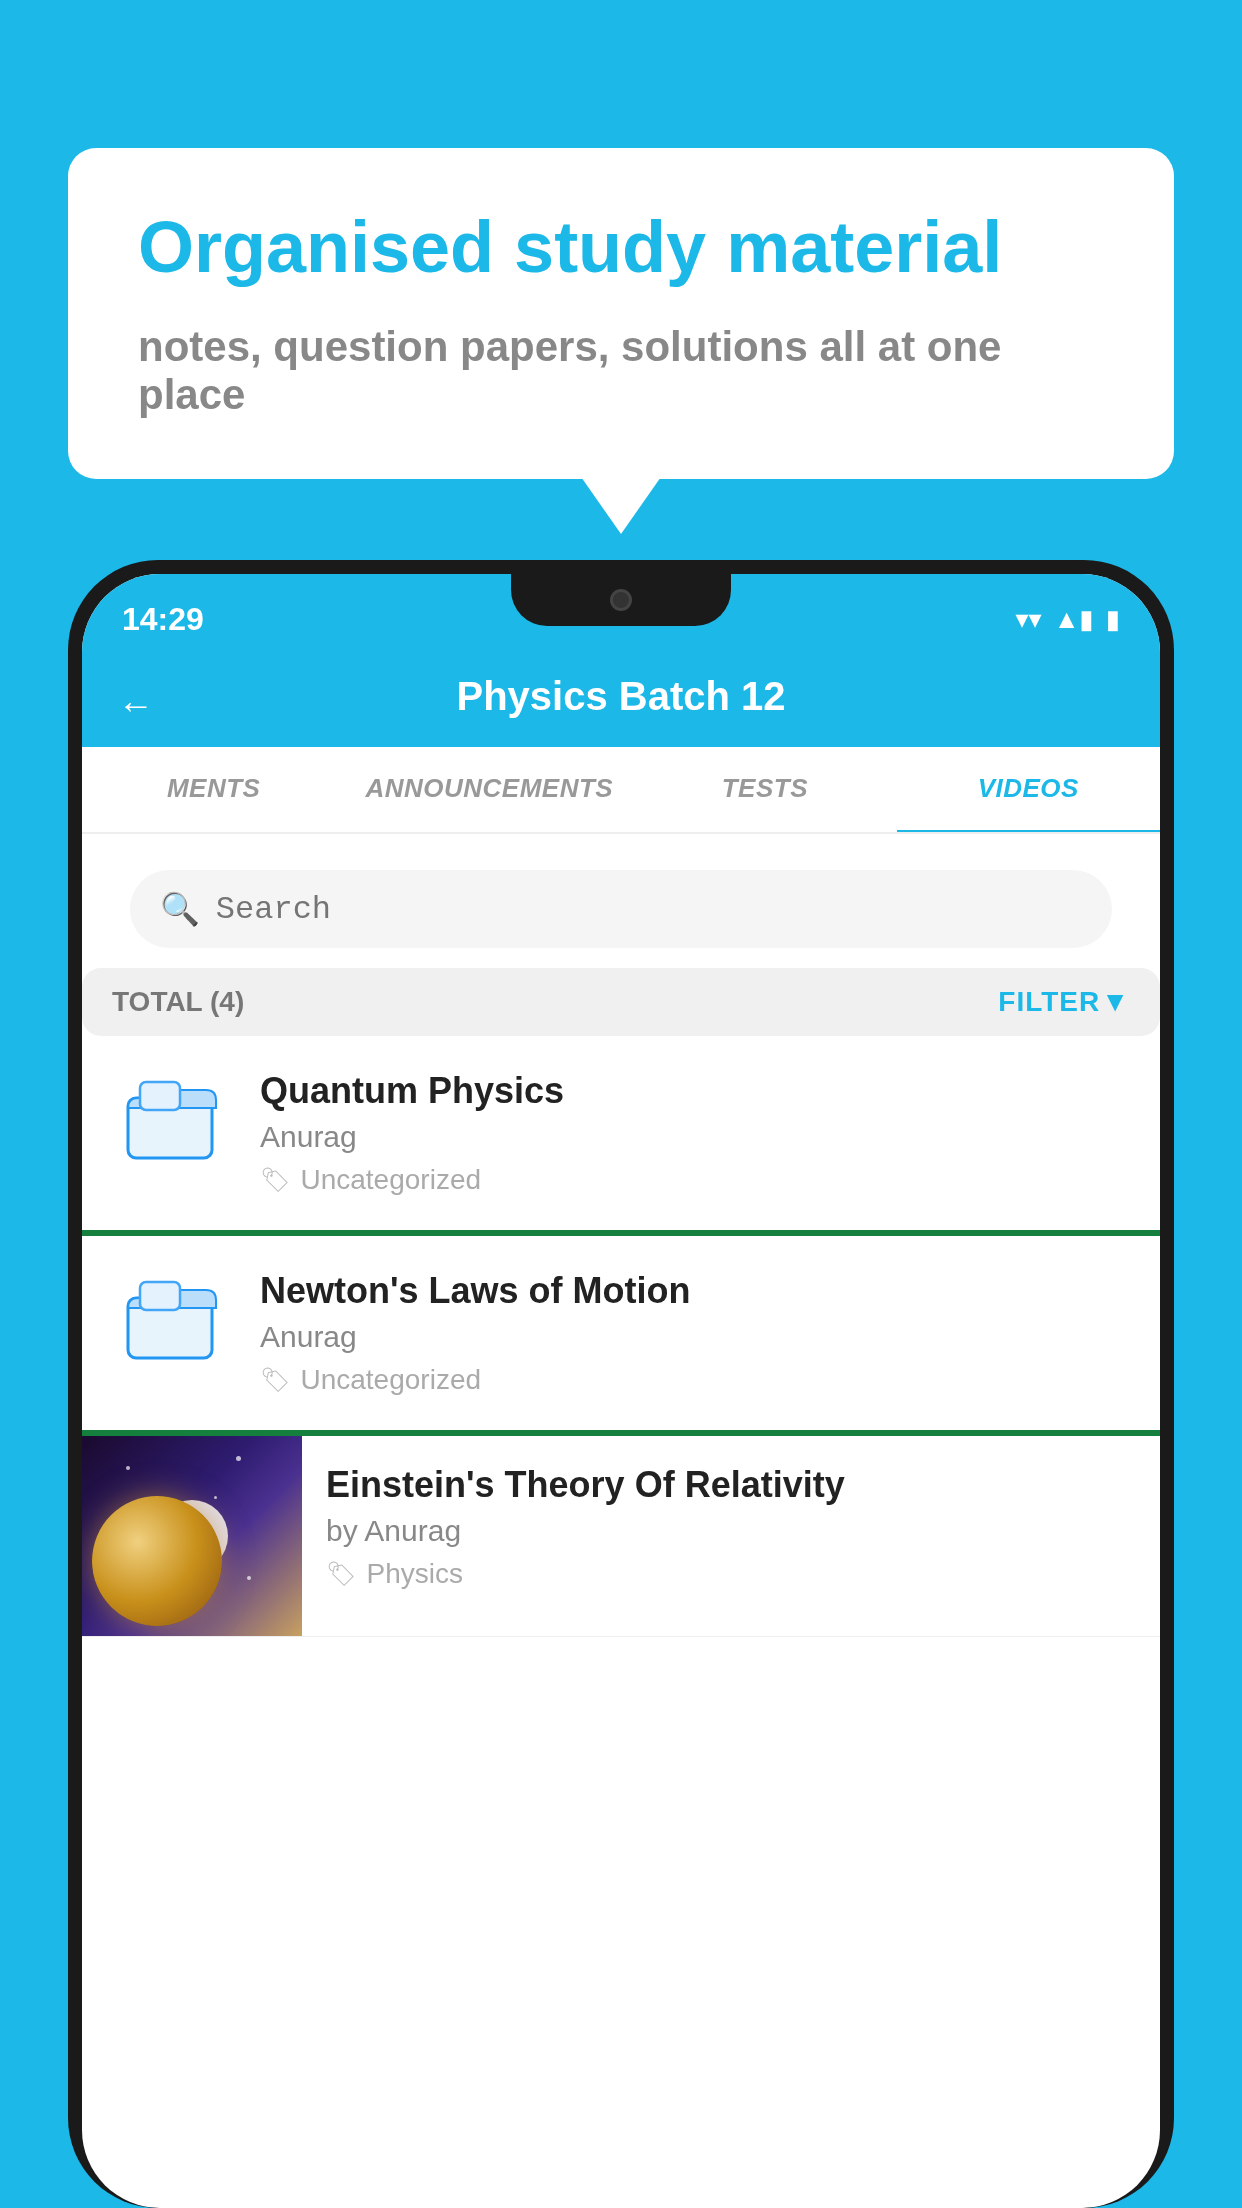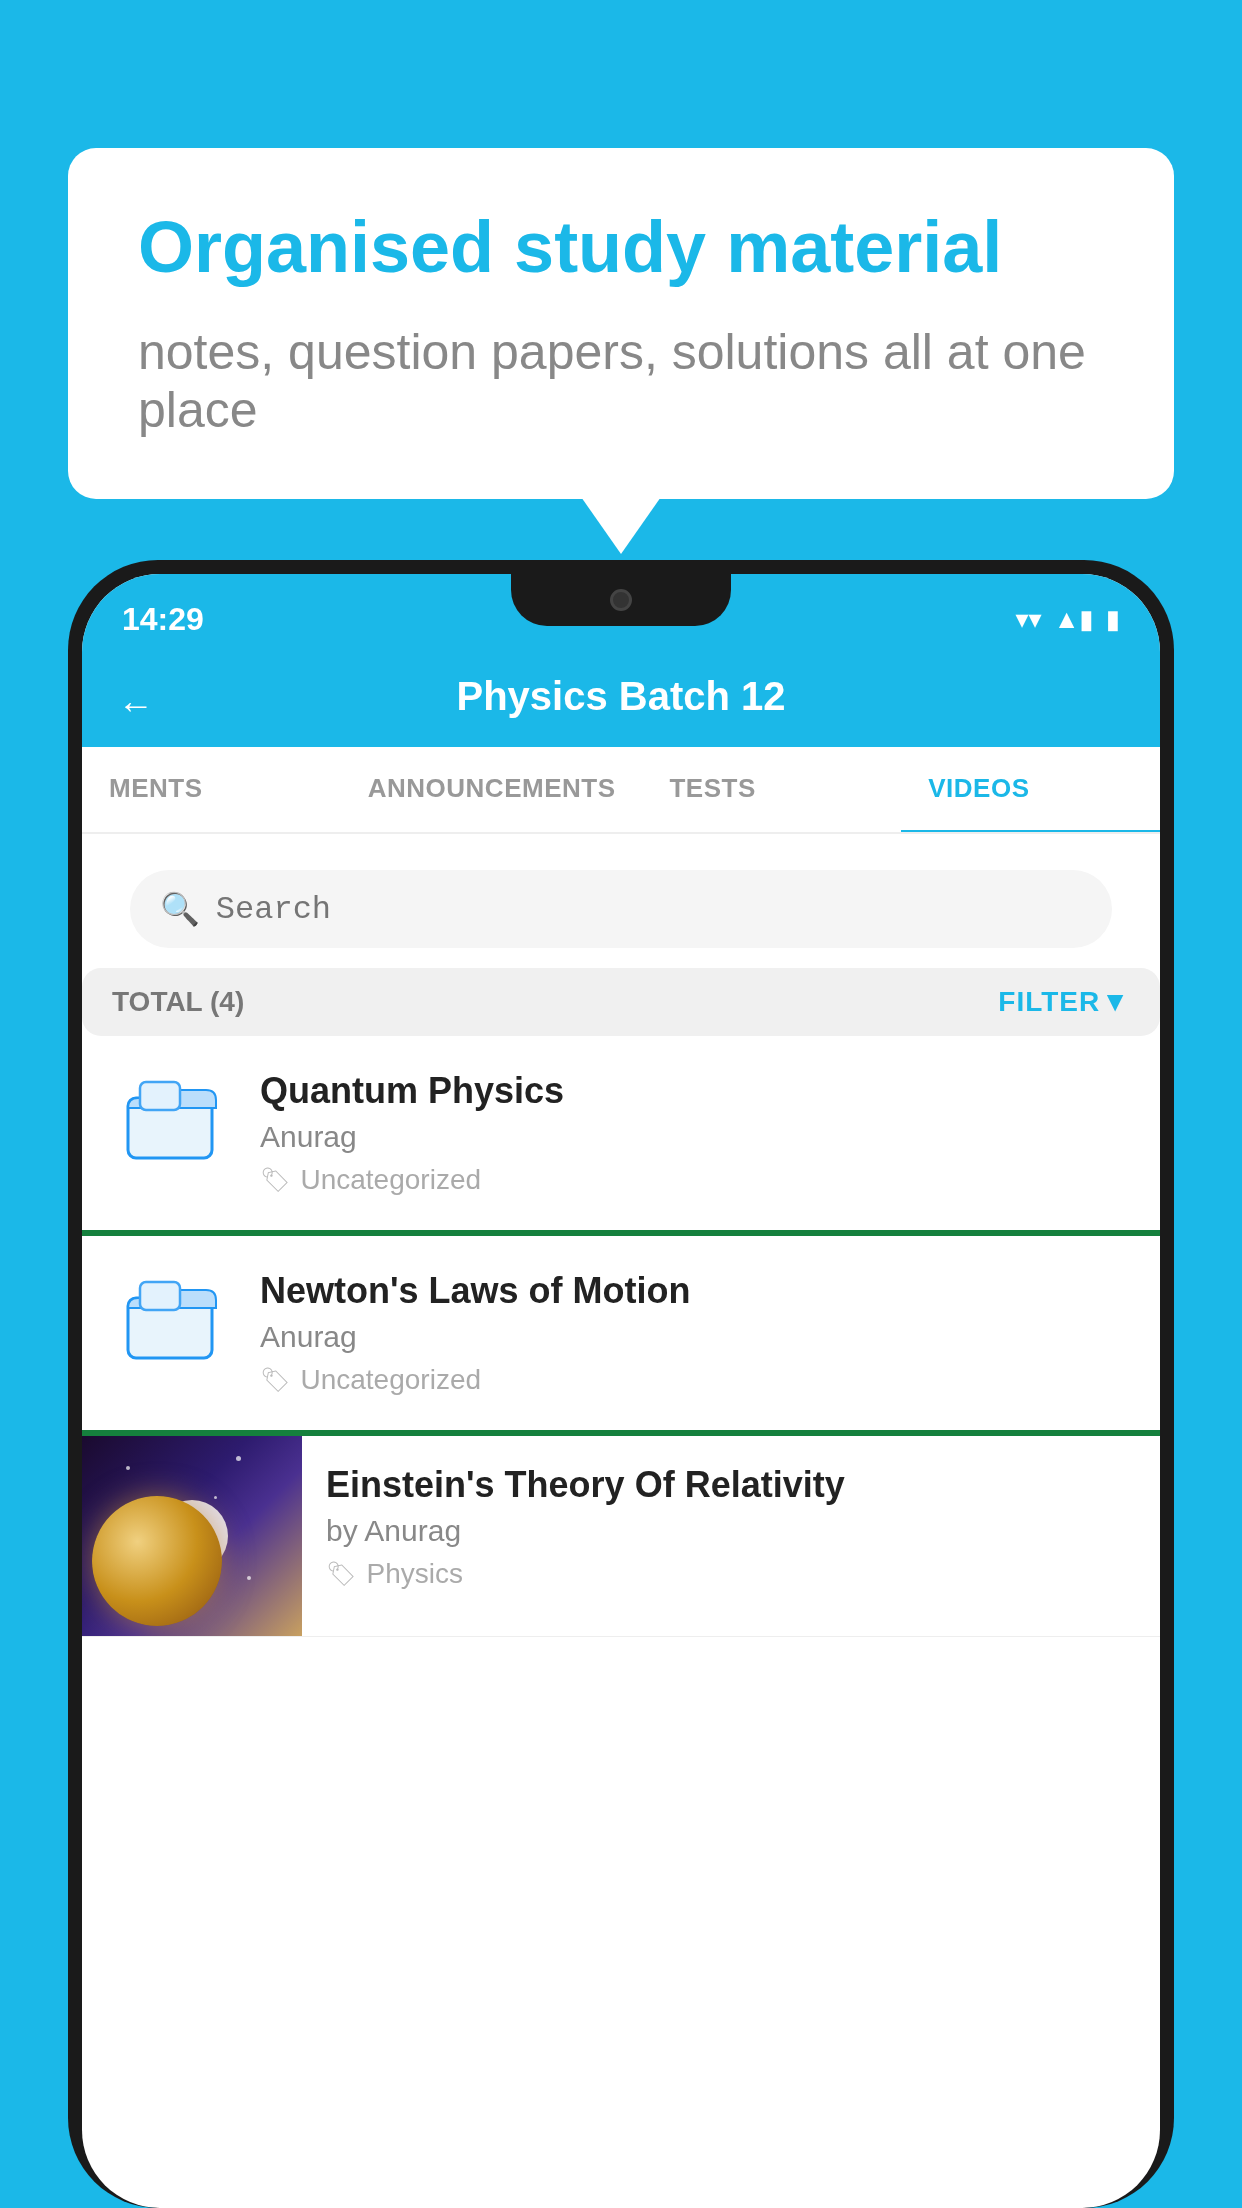--- a/index.html
+++ b/index.html
@@ -44,22 +44,22 @@
     .speech-bubble-title {
       color: #1BB8E8;
       font-size: 72px;
       font-weight: 700;
       line-height: 1.1;
       margin-bottom: 36px;
     }
 
     .speech-bubble-subtitle {
       color: #888;
-      font-size: 50px;
-      font-weight: 400;
+      font-size: 42px;
+      font-weight: 700;
     }
 
     
     .phone-frame {
       position: absolute;
       top: 560px;
       left: 68px;
       right: 68px;
       bottom: 0;
       background: #1a1a1a;
@@ -164,29 +164,31 @@
 
     
     .tabs-container {
       background: white;
       display: flex;
       border-bottom: 2px solid #eee;
       overflow-x: hidden;
     }
 
     .tab {
-      padding: 26px 27px;
+      padding: 26px 20px;
       font-size: 26px;
       color: #999;
       font-weight: 600;
       letter-spacing: 0.5px;
       text-transform: uppercase;
       cursor: pointer;
       white-space: nowrap;
       flex: 1;
+      text-align: center;
+      font-style: italic;
     }
 
     .tab.active {
       color: #1BB8E8;
       border-bottom: 4px solid #1BB8E8;
       margin-bottom: -2px;
     }
 
     
     .search-bar {

